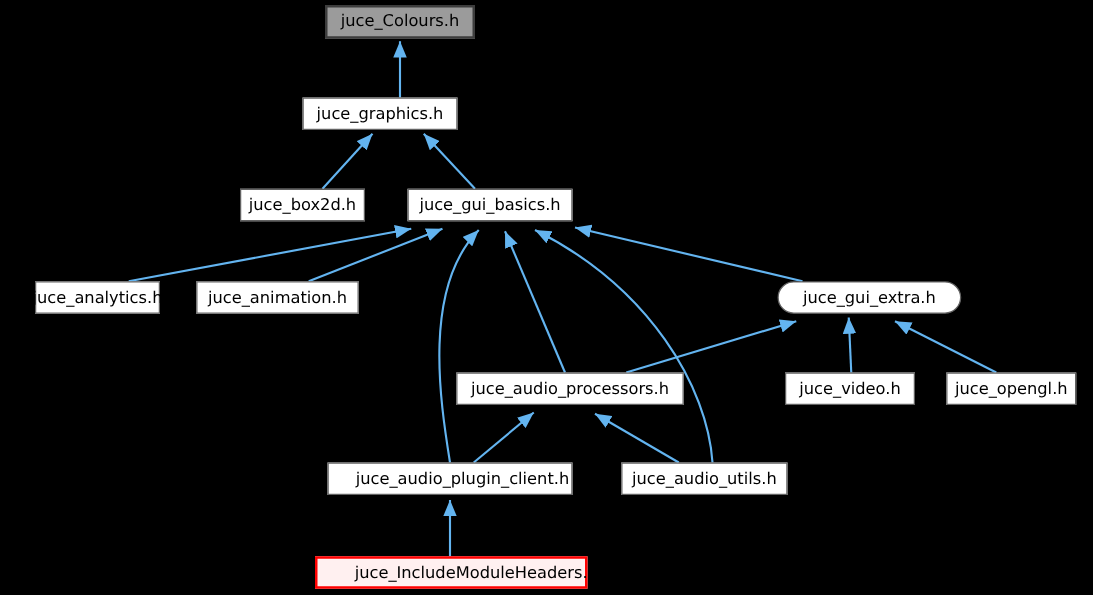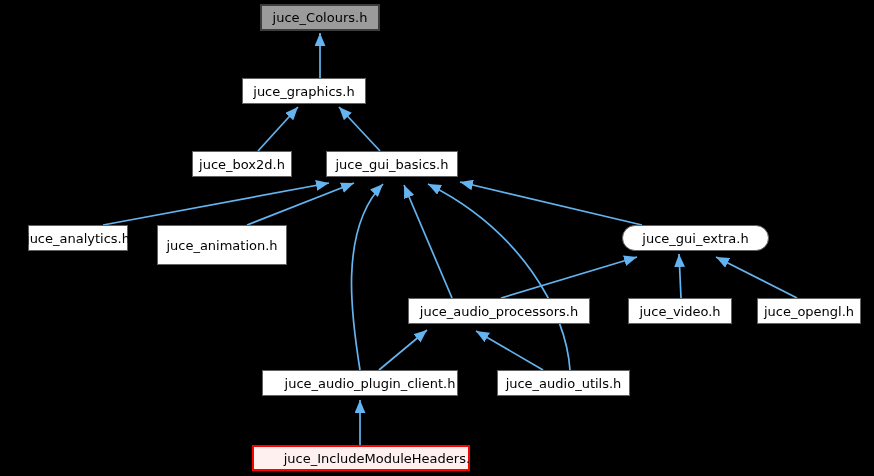--- a/index.html
+++ b/index.html
@@ -70,21 +70,21 @@
       <path d="M797,298 L716,257" stroke="#63b4f0" stroke-width="1.7" fill="none" marker-end="url(#arrow)"></path>
       <path d="M379,370 L427,330" stroke="#63b4f0" stroke-width="1.7" fill="none" marker-end="url(#arrow)"></path>
       <path d="M543,370 L476,331" stroke="#63b4f0" stroke-width="1.7" fill="none" marker-end="url(#arrow)"></path>
       <path d="M360,445 L360,400" stroke="#63b4f0" stroke-width="1.7" fill="none" marker-end="url(#arrow)"></path>
     </svg>
     <div class="node focus" style="left: 260px; top: 4px; width: 120px; height: 27px;">juce_Colours.h</div>
     <div class="node " style="left: 242px; top: 78px; width: 124px; height: 26px;">juce_graphics.h</div>
     <div class="node " style="left: 192px; top: 151px; width: 100px; height: 26px;">juce_box2d.h</div>
     <div class="node " style="left: 326px; top: 151px; width: 132px; height: 26px; text-align: right;">juce_gui_basics.h</div>
     <div class="node " style="left: 8px; top: 225px; width: 100px; height: 26px; margin-left: 20px;">juce_analytics.h</div>
-    <div class="node " style="left: 157px; top: 225px; width: 130px; height: 40px;">juce_animation.h</div>
+    <div class="node " style="left: 157px; top: 225px; width: 130px; height: 26px;">juce_animation.h</div>
     <div class="node " style="left: 622px; top: 225px; width: 147px; height: 26px; border-radius: 13px;">juce_gui_extra.h</div>
-    <div class="node " style="left: 365px; top: 298px; width: 182px; height: 26px; margin-left: 43px;">juce_audio_processors.h</div>
+    <div class="node " style="left: 365px; top: 298px; width: 182px; height: 26px;">juce_audio_processors.h</div>
     <div class="node " style="left: 628px; top: 298px; width: 104px; height: 26px;">juce_video.h</div>
     <div class="node " style="left: 757px; top: 298px; width: 104px; height: 26px;">juce_opengl.h</div>
     <div class="node " style="left: 262px; top: 370px; width: 196px; height: 26px; padding-left: 20px;">juce_audio_plugin_client.h</div>
     <div class="node " style="left: 497px; top: 370px; width: 133px; height: 26px;">juce_audio_utils.h</div>
     <div class="node highlight" style="left: 252px; top: 445px; width: 218px; height: 26px; padding-left: 40px;">juce_IncludeModuleHeaders.h</div>
   </div>
 
 </body></html>

